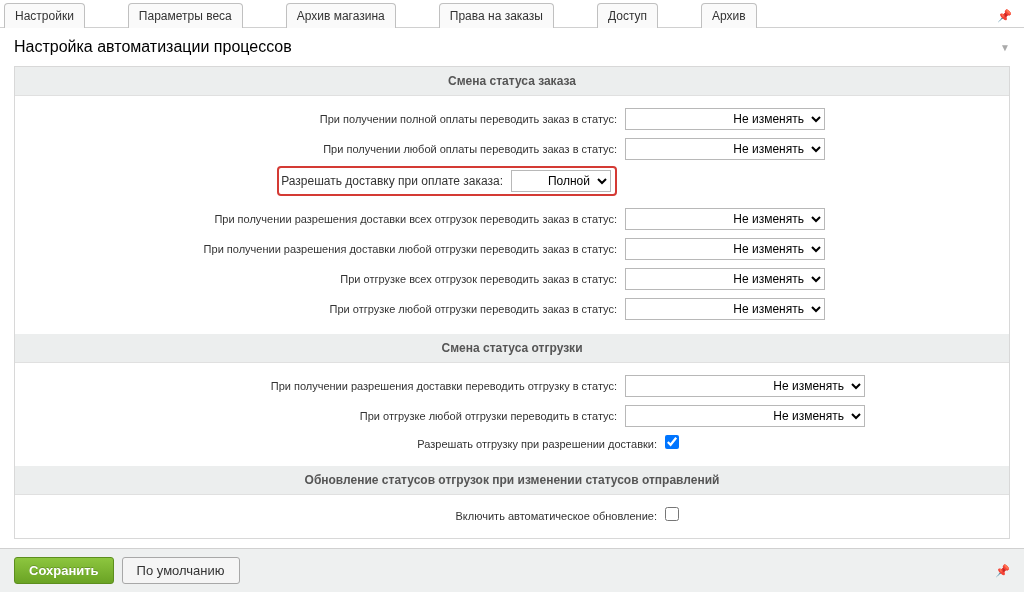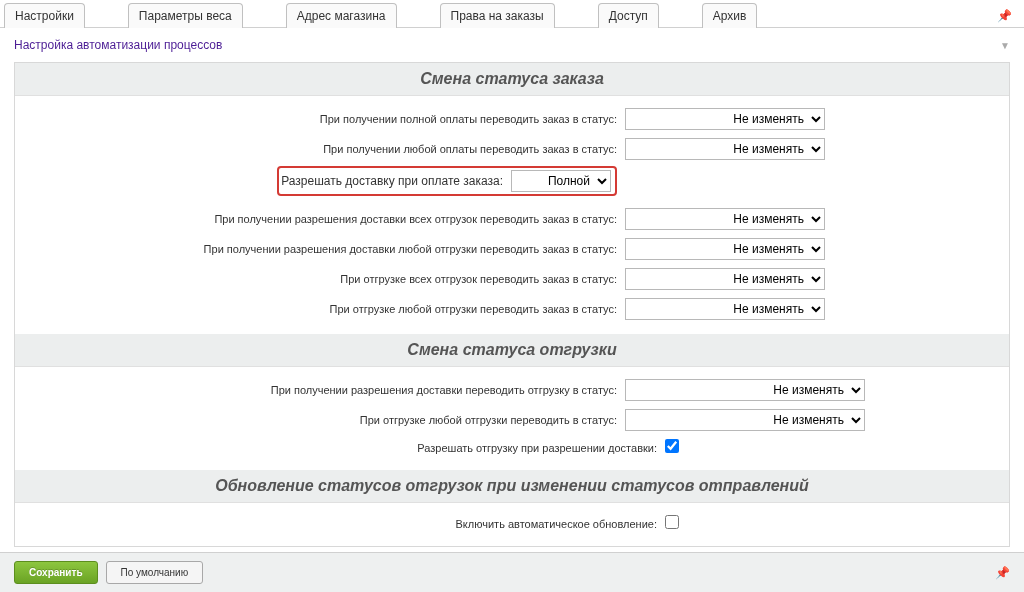--- a/index.html
+++ b/index.html
@@ -57,22 +57,22 @@
     cursor: pointer;
   }
 
   
   .section-title-row {
     display: flex;
     align-items: center;
     padding: 10px 14px 10px 14px;
   }
   .section-title {
-    font-size: 12px;
-    color: #4c1d95;
+    font-size: 16px;
+    color: #000000;
     font-weight: normal;
   }
   .collapse-icon {
     margin-left: auto;
     color: #aaa;
     cursor: pointer;
     font-size: 10px;
   }
 
   
@@ -80,23 +80,22 @@
     margin: 0 14px;
     border: 1px solid #d8d8d8;
     background: #fff;
   }
   .group-header {
     background: #eceeee;
     text-align: center;
     font-weight: bold;
     color: #555;
     padding: 7px 0;
-    font-size: 16px;
+    font-size: 12px;
     border-bottom: 1px solid #e0e0e0;
-    font-style: italic;
   }
   .group-body {
     padding: 8px 0 10px 0;
   }
   .form-row {
     display: flex;
     align-items: center;
     padding: 4px 10px;
   }
   .form-label {
@@ -145,21 +144,21 @@
     background: #eef0f0;
     border-top: 1px solid #d0d0d0;
     padding: 8px 14px;
     display: flex;
     align-items: center;
   }
   .btn {
     border: 1px solid #a8a8a8;
     border-radius: 3px;
     padding: 5px 14px;
-    font-size: 10px;
+    font-size: 13px;
     cursor: pointer;
     background: #f5f5f5;
     color: #333;
   }
   .btn.primary {
     background: linear-gradient(#8dc63f, #6aa324);
     border-color: #5c8e1e;
     color: #fff;
     font-weight: bold;
     text-shadow: 0 -1px 0 rgba(0,0,0,.2);
@@ -172,21 +171,21 @@
   }
 </style>
 </head>
 <body>
 
 <div class="page">
 
   <div class="tabs">
     <div class="tab">Настройки</div>
     <div class="tab">Параметры веса</div>
-    <div class="tab">Адрес магазина</div>
+    <div class="tab">Архив магазина</div>
     <div class="tab">Права на заказы</div>
     <div class="tab">Доступ</div>
     <div class="tab">Архив</div>
     <span class="pin-icon">📌</span>
   </div>
 
   <div class="section-title-row">
     <div class="section-title">Настройка автоматизации процессов</div>
     <span class="collapse-icon">▼</span>
   </div>

